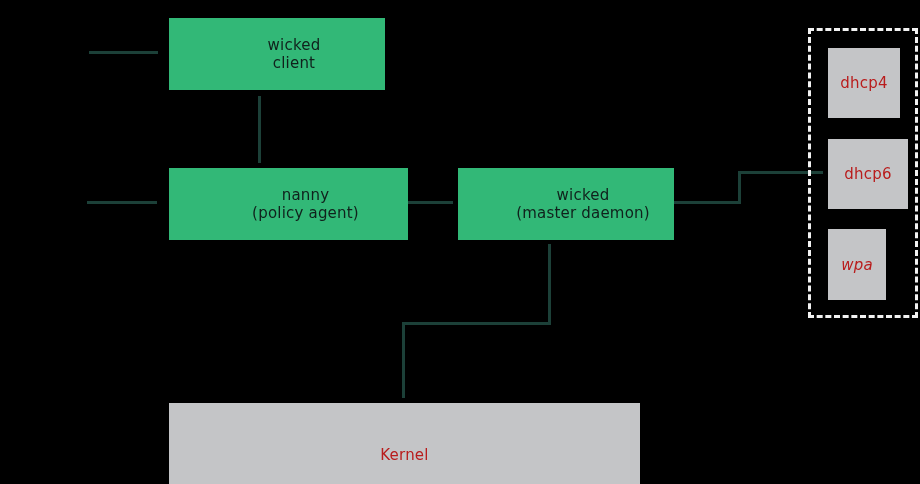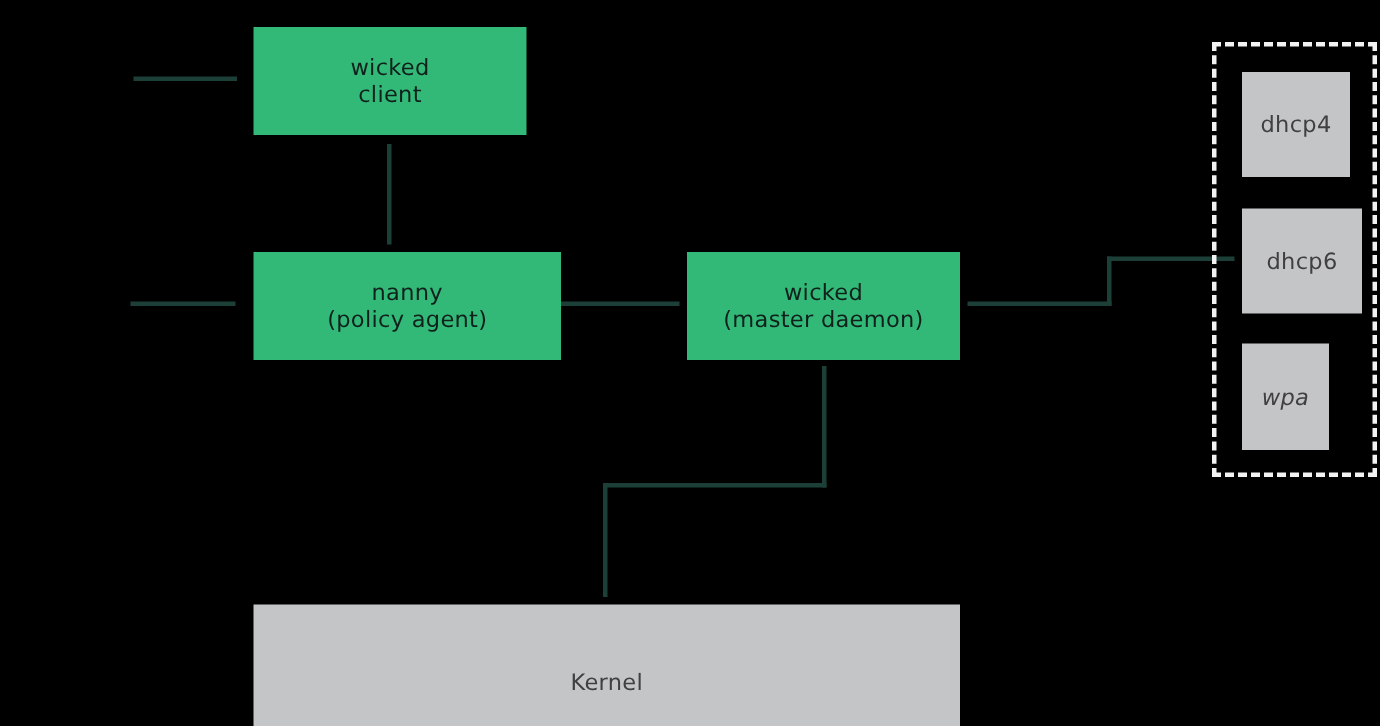--- a/index.html
+++ b/index.html
@@ -24,24 +24,25 @@
   }
   .node .label {
     white-space: pre-line;
     font-size: 15px;
     line-height: 18px;
     letter-spacing: 0.2px;
   }
   .green {
     background: #32b877;
     color: #10211c;
+    padding-left: 34px;
   }
   .gray {
     background: #c4c5c7;
-    color: #404040;
+    color: #b91c1c;
   }
   .line {
     position: absolute;
     background: #1c4038;
   }
   .group {
     position: absolute;
     left: 808px;
     top: 28px;
     width: 110px;

